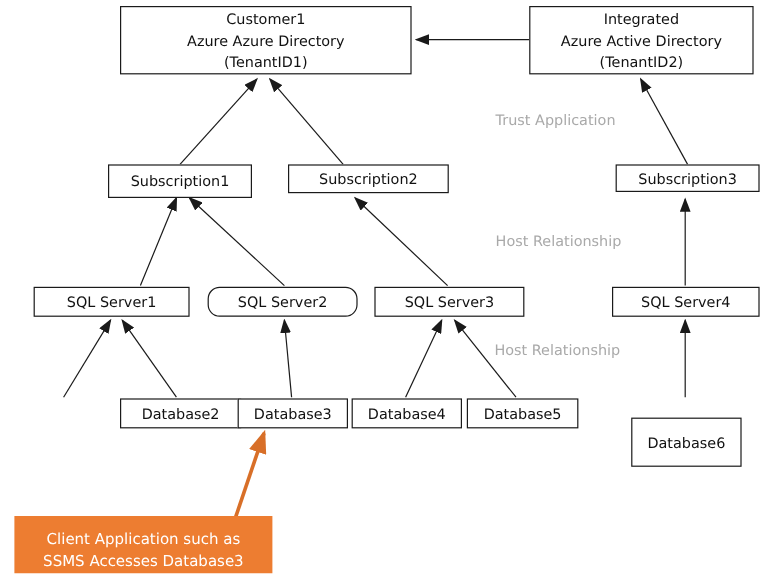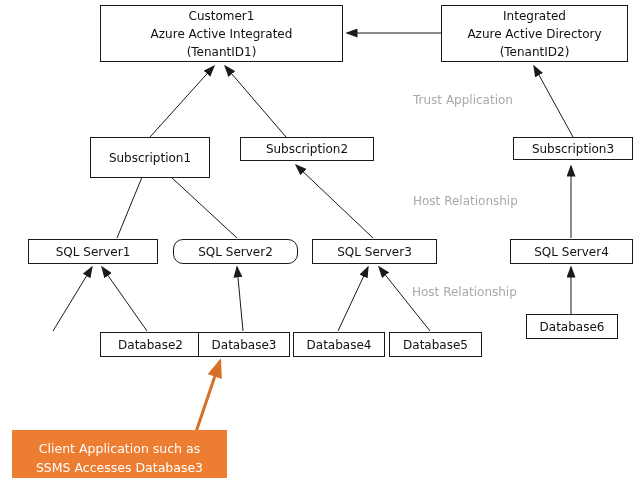--- a/index.html
+++ b/index.html
@@ -93,28 +93,28 @@
     <line class="arrow" x1="53" y1="331" x2="92" y2="267" marker-end="url(#ah)"></line>
     <line class="arrow" x1="147" y1="331" x2="102" y2="267" marker-end="url(#ah)"></line>
     <line class="arrow" x1="243" y1="331" x2="237" y2="267" marker-end="url(#ah)"></line>
     <line class="arrow" x1="338" y1="331" x2="368" y2="267" marker-end="url(#ah)"></line>
     <line class="arrow" x1="430" y1="331" x2="379" y2="267" marker-end="url(#ah)"></line>
     <line class="arrow" x1="571" y1="331" x2="571" y2="267" marker-end="url(#ah)"></line>
     <line class="callout-line" x1="196" y1="432" x2="220" y2="361" marker-end="url(#ahc)"></line>
   </svg>
 
   <div class="node" style="left:100px; top:5px; width:243px; height:57px;">Customer1
-Azure Active Integrated
+Azure Azure Directory
 (TenantID1)</div>
 
   <div class="node" style="left:441px; top:5px; width:187px; height:57px;">Integrated
 Azure Active Directory
 (TenantID2)</div>
 
-  <div class="node" style="left:90px; top:137px; width:120px; height:41px;">Subscription1</div>
+  <div class="node" style="left:90px; top:137px; width:120px; height:28px;">Subscription1</div>
 
   <div class="node" style="left:240px; top:137px; width:134px; height:24px;">Subscription2</div>
 
   <div class="node" style="left:513px; top:137px; width:120px; height:23px;">Subscription3</div>
 
   <div class="node" style="left:28px; top:239px; width:130px; height:25px;">SQL Server1</div>
 
   <div class="node" style="left:173px; top:239px; width:125px; height:25px;border-radius:10px;">SQL Server2</div>
 
   <div class="node" style="left:312px; top:239px; width:125px; height:25px;">SQL Server3</div>
@@ -123,21 +123,21 @@
 
 
   <div class="node" style="left:100px; top:332px; width:101px; height:25px;">Database2</div>
 
   <div class="node" style="left:198px; top:332px; width:92px; height:25px;">Database3</div>
 
   <div class="node" style="left:293px; top:332px; width:92px; height:25px;">Database4</div>
 
   <div class="node" style="left:389px; top:332px; width:93px; height:25px;">Database5</div>
 
-  <div class="node" style="left:526px; top:314px; width:92px; height:25px;">Database6</div>
+  <div class="node" style="left:526px; top:348px; width:92px; height:41px;">Database6</div>
 
   <div class="rel-label" style="left:413px; top:93px;">Trust Application</div>
 
   <div class="rel-label" style="left:413px; top:194px;">Host Relationship</div>
 
   <div class="rel-label" style="left:412px; top:285px;">Host Relationship</div>
 
   <div class="callout" style="left:12px; top:430px; width:215px; height:56px;">Client Application such as
 SSMS Accesses Database3</div>
 

